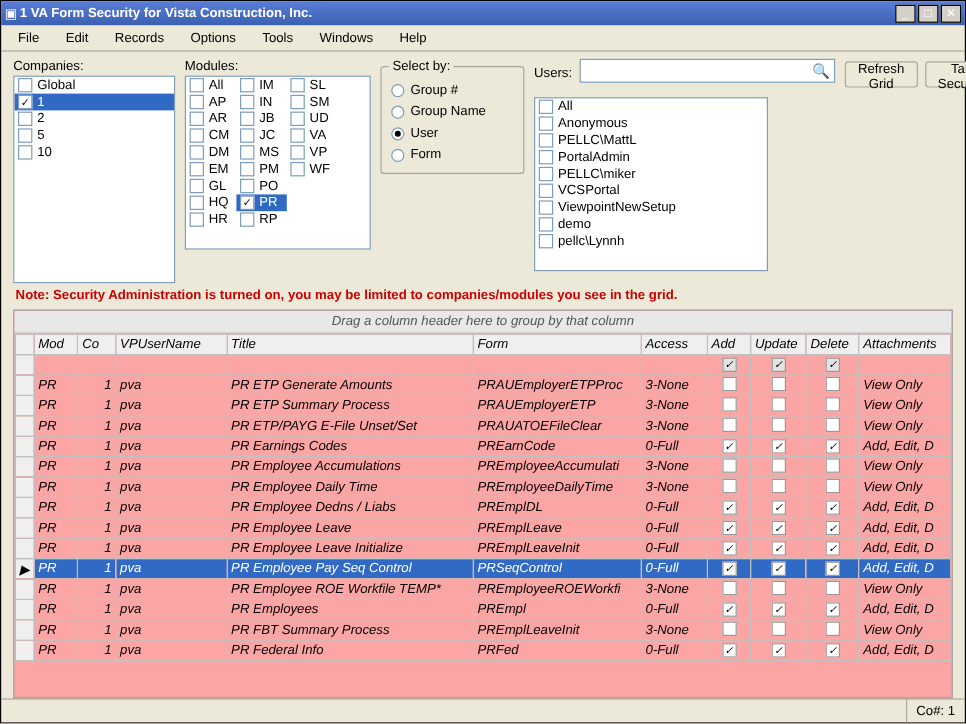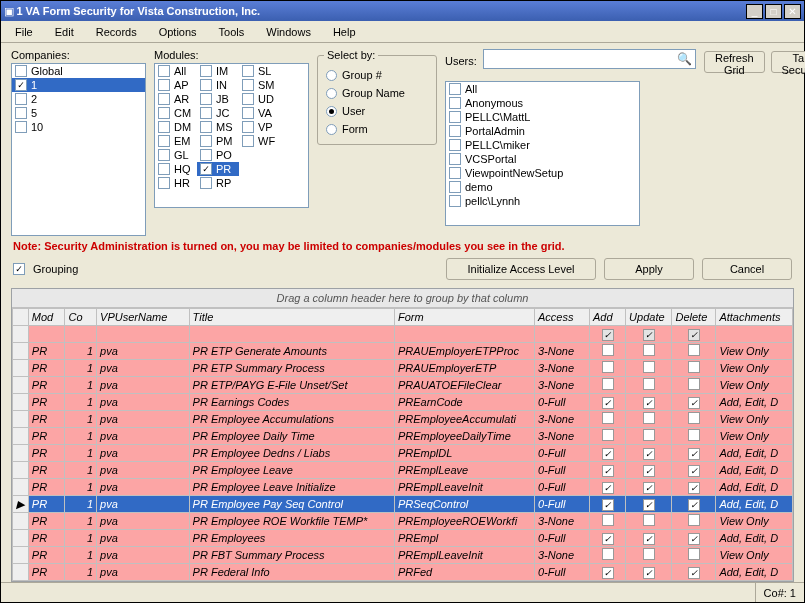--- a/index.html
+++ b/index.html
@@ -282,28 +282,20 @@
     </div>
 
     <div class="rightbtns">
       <button class="btn">Refresh Grid</button>
       <button class="btn">Tab Security</button>
     </div>
   </div>
 
   <div class="note">Note: Security Administration is turned on, you may be limited to companies/modules you see in the grid.</div>
 
-  <div class="midbar">
-    <span class="cb ck"></span>
-    <span>Grouping</span>
-    <span class="sp"></span>
-    <button class="btn" style="width:150px">Initialize Access Level</button>
-    <button class="btn" style="width:90px">Apply</button>
-    <button class="btn" style="width:90px">Cancel</button>
-  </div>
 
   <div class="gridarea">
     <div class="gridarea-inner">
       <div class="grouphdr">Drag a column header here to group by that column</div>
       <table id="grid">
           <colgroup>
             <col style="width: 16px;">
             <col style="width: 40px;">
             <col style="width: 36px;">
             <col style="width: 100px;">

